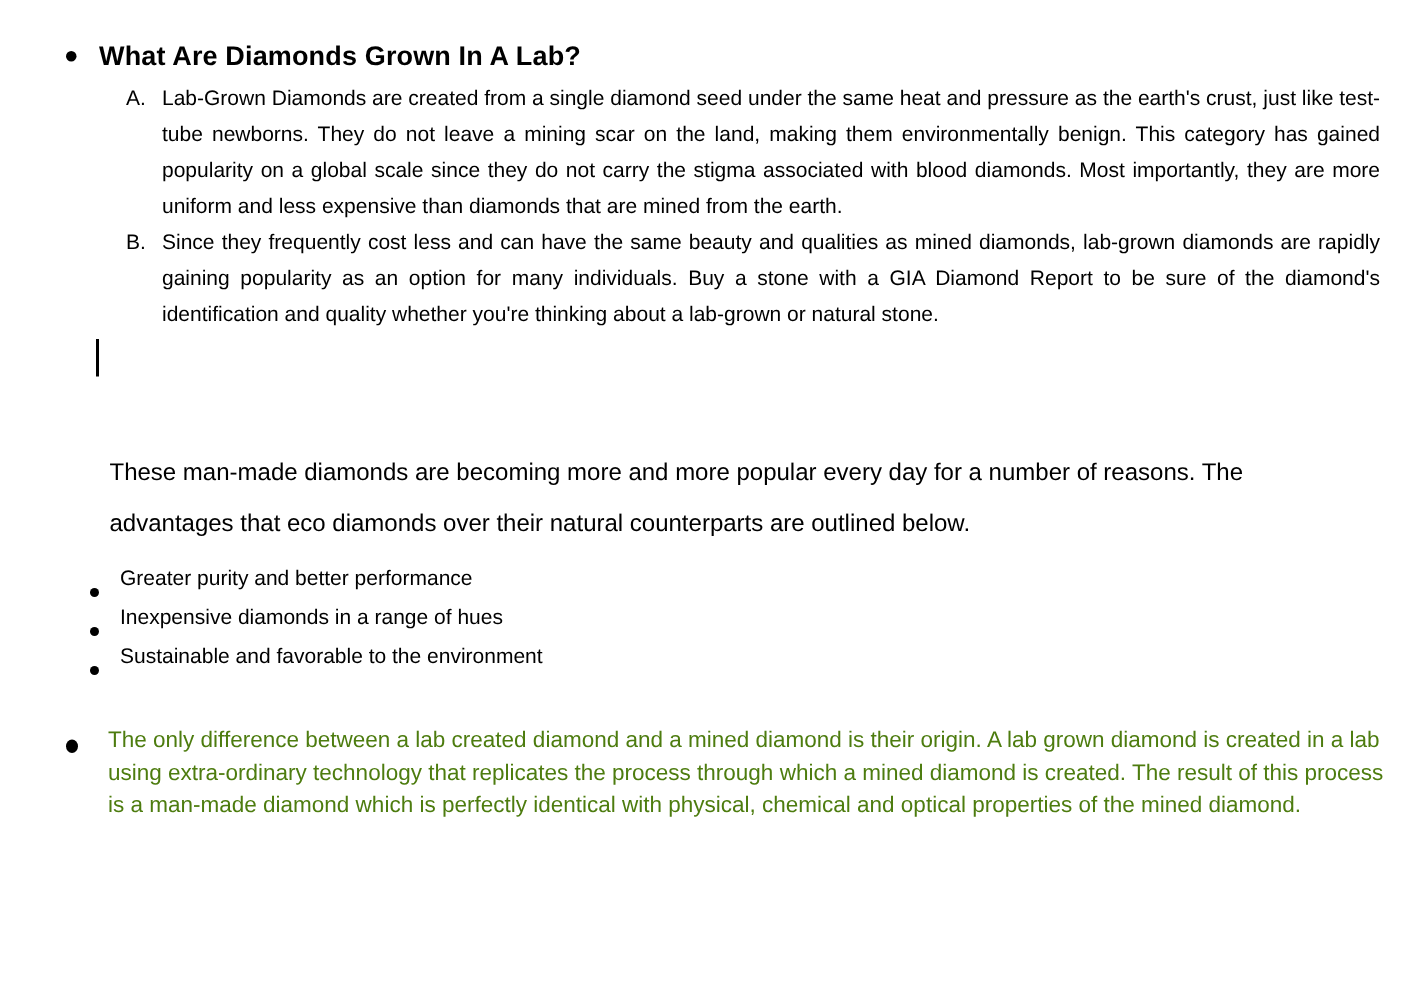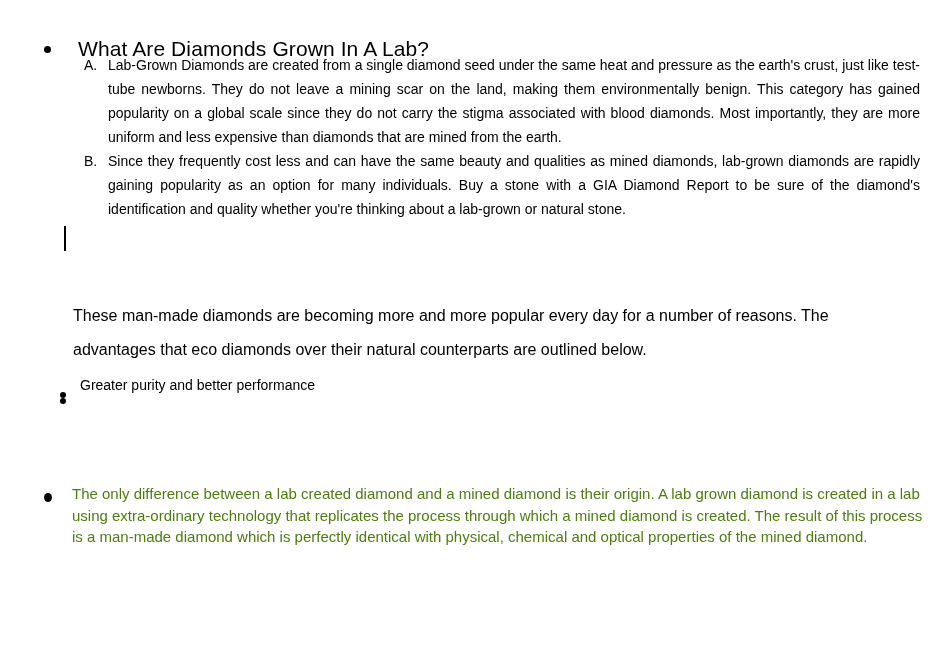--- a/index.html
+++ b/index.html
@@ -10,21 +10,21 @@
     color:#000000;
     -webkit-font-smoothing:antialiased;
   }
   .abs{position:absolute;}
   
   .h-row{display:flex;align-items:center;gap:11px;}
   .dot{background:#000;border-radius:50%;flex:0 0 auto;}
   .dot-lg{width:7px;height:7px;}
   .dot-sm{width:6px;height:6px;}
   .dot-note{width:8px;height:9px;}
-  h1{margin:16px;font-size:21px;line-height:26px;font-weight:normal;letter-spacing:0.1px;}
+  h1{margin:4px;font-size:18px;line-height:26px;font-weight:bold;letter-spacing:0.1px;}
   
   .alpha-list{list-style:none;margin:0;padding:0;width:836px;}
   .alpha-item{position:relative;padding-left:24px;font-size:14px;line-height:24px;}
   .alpha-item .marker{position:absolute;left:0;top:0;}
   .alpha-item p{margin:0;text-align:justify;}
   
   .intro{margin:0;font-size:16px;line-height:34px;}
   
   .adv-list{list-style:none;margin:0;padding:0;font-size:14px;line-height:26px;}
   .adv-list li{display:flex;align-items:flex-end;}
@@ -62,20 +62,25 @@
 
   <p class="abs intro" style="left:73px;top:299px;width:828px;">These man-made diamonds are becoming more and more popular every day for a number of reasons. The advantages that eco diamonds over their natural counterparts are outlined below.</p>
 
   <ul class="abs adv-list" style="left:60px;top:372px;">
     <li>
       <span class="dot dot-sm"></span>
       <span>Greater purity and better performance</span>
     </li>
     <li>
       <span class="dot dot-sm"></span>
+      <span>Inexpensive diamonds in a range of hues</span>
+    </li>
+    <li>
+      <span class="dot dot-sm"></span>
+      <span>Sustainable and favorable to the environment</span>
     </li>
   </ul>
 
   <div class="abs note-row" style="left:44px;top:483px;">
     <span class="dot dot-note"></span>
     <p class="note-text">The only difference between a lab created diamond and a mined diamond is their origin. A lab grown diamond is created in a lab using extra-ordinary technology that replicates the process through which a mined diamond is created. The result of this process is a man-made diamond which is perfectly identical with physical, chemical and optical properties of the mined diamond.</p>
   </div>
 
 </div>
 

